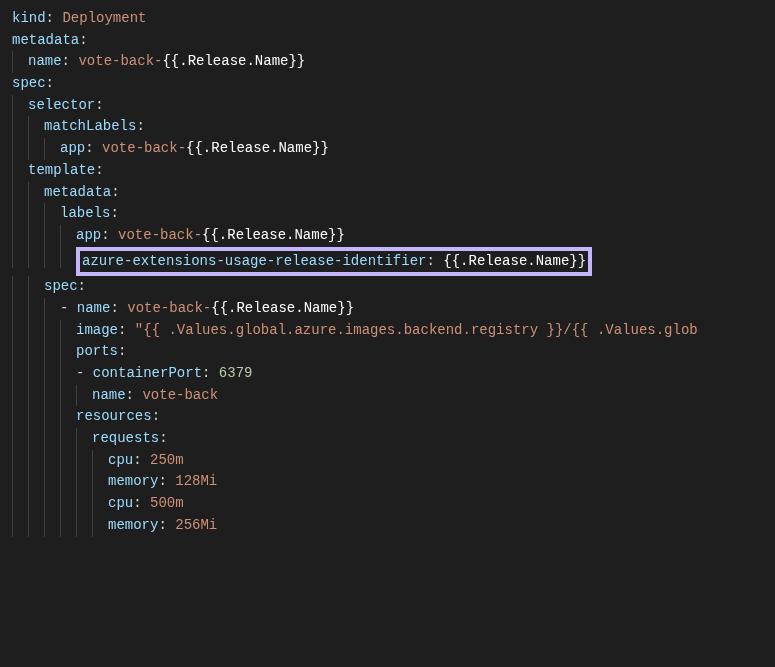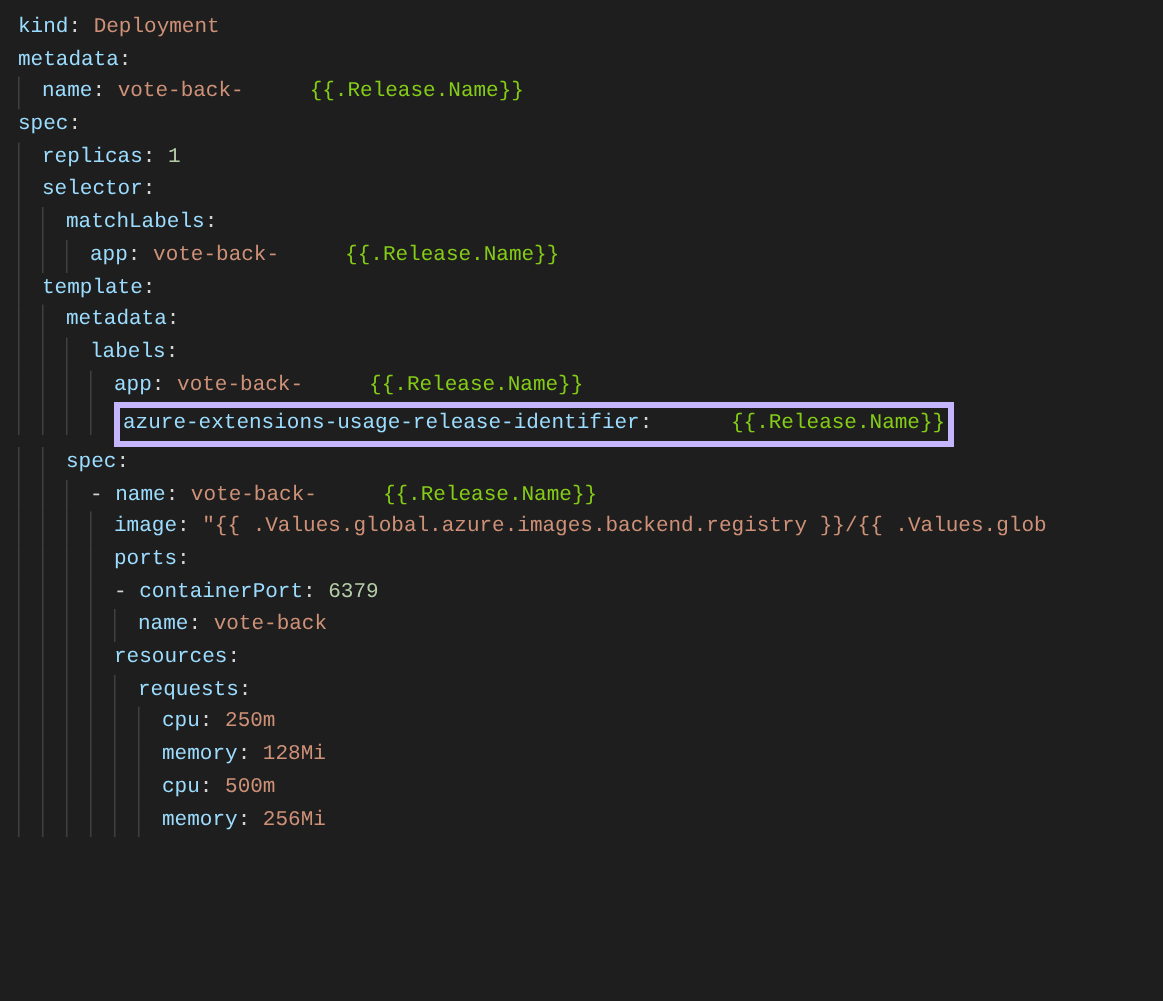--- a/index.html
+++ b/index.html
@@ -19,21 +19,21 @@
   .guide {
     display: inline-block;
     width: 16px;
     border-left: 1px solid #404040;
     height: 1.55em;
     vertical-align: top;
   }
   .key { color: #9cdcfe; }
   .colon { color: #d4d4d4; }
   .string { color: #ce9178; }
-  .template { color: #84cc16; margin-left: 44px; }
+  .template { color: #ffffff; }
   .number { color: #b5cea8; }
   .dash { color: #d4d4d4; }
   .highlight-box {
     border: 4px solid #c4b5fd;
     padding: 0 2px;
     display: inline-block;
   }
 </style>
 </head>
 <body>
@@ -50,23 +50,20 @@
 </div>
 
 <div class="line">
 <span class="guide"></span><span class="key">name</span><span class="colon">:</span> <span class="string">vote-back-</span><span class="template">{{.Release.Name}}</span>
 </div>
 
 <div class="line">
 <span class="key">spec</span><span class="colon">:</span>
 </div>
 
-<div class="line">
-<span class="guide"></span><span class="key">replicas</span><span class="colon">:</span> <span class="number">1</span>
-</div>
 
 <div class="line">
 <span class="guide"></span><span class="key">selector</span><span class="colon">:</span>
 </div>
 
 <div class="line">
 <span class="guide"></span><span class="guide"></span><span class="key">matchLabels</span><span class="colon">:</span>
 </div>
 
 <div class="line">

